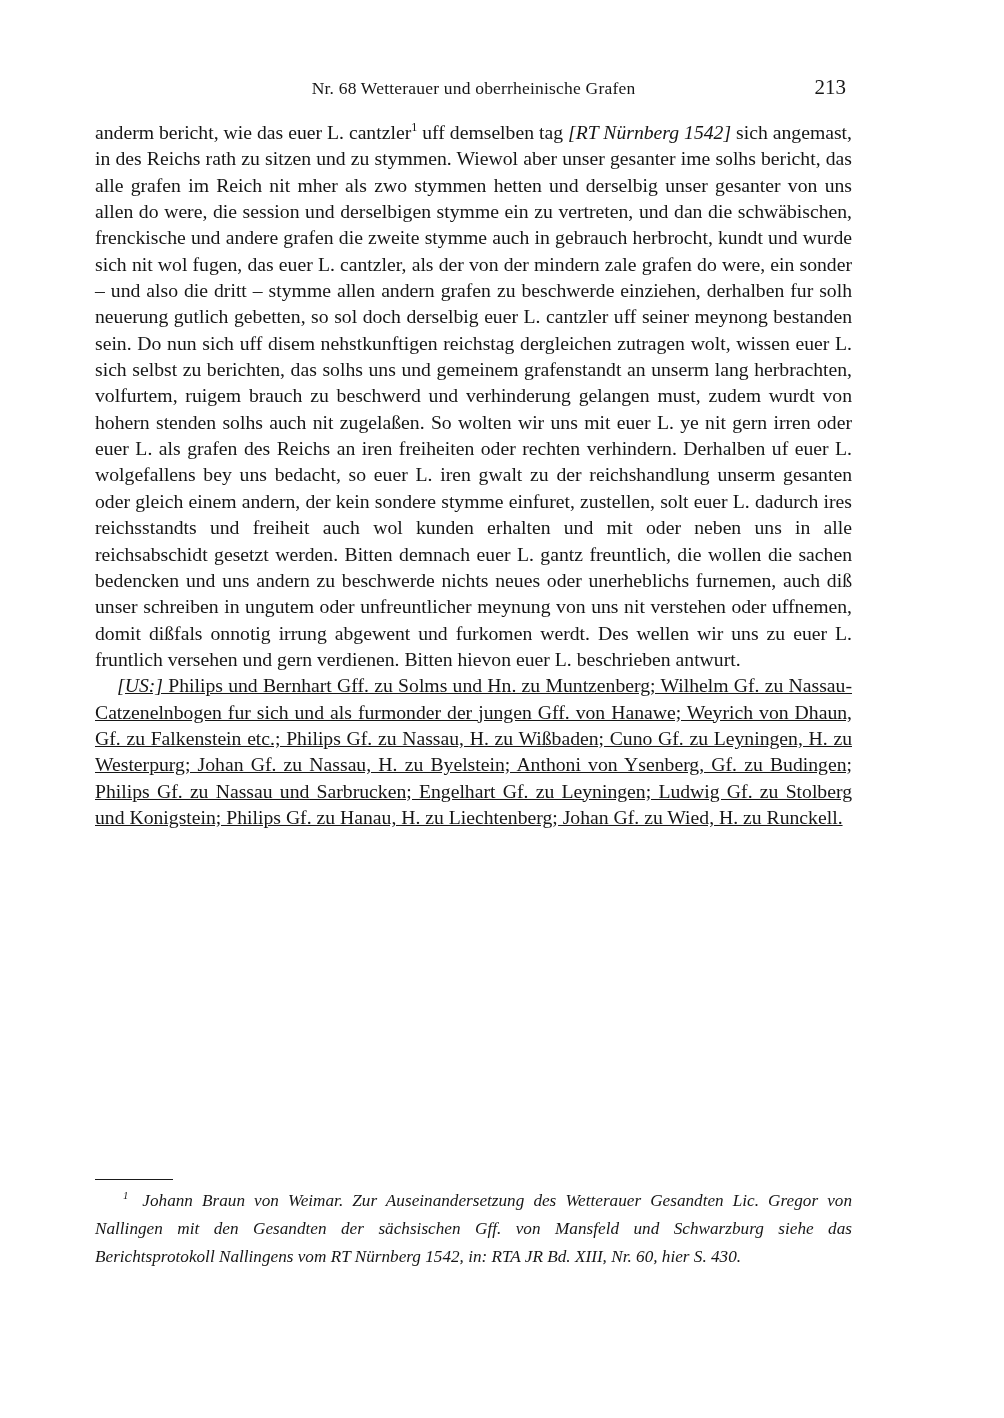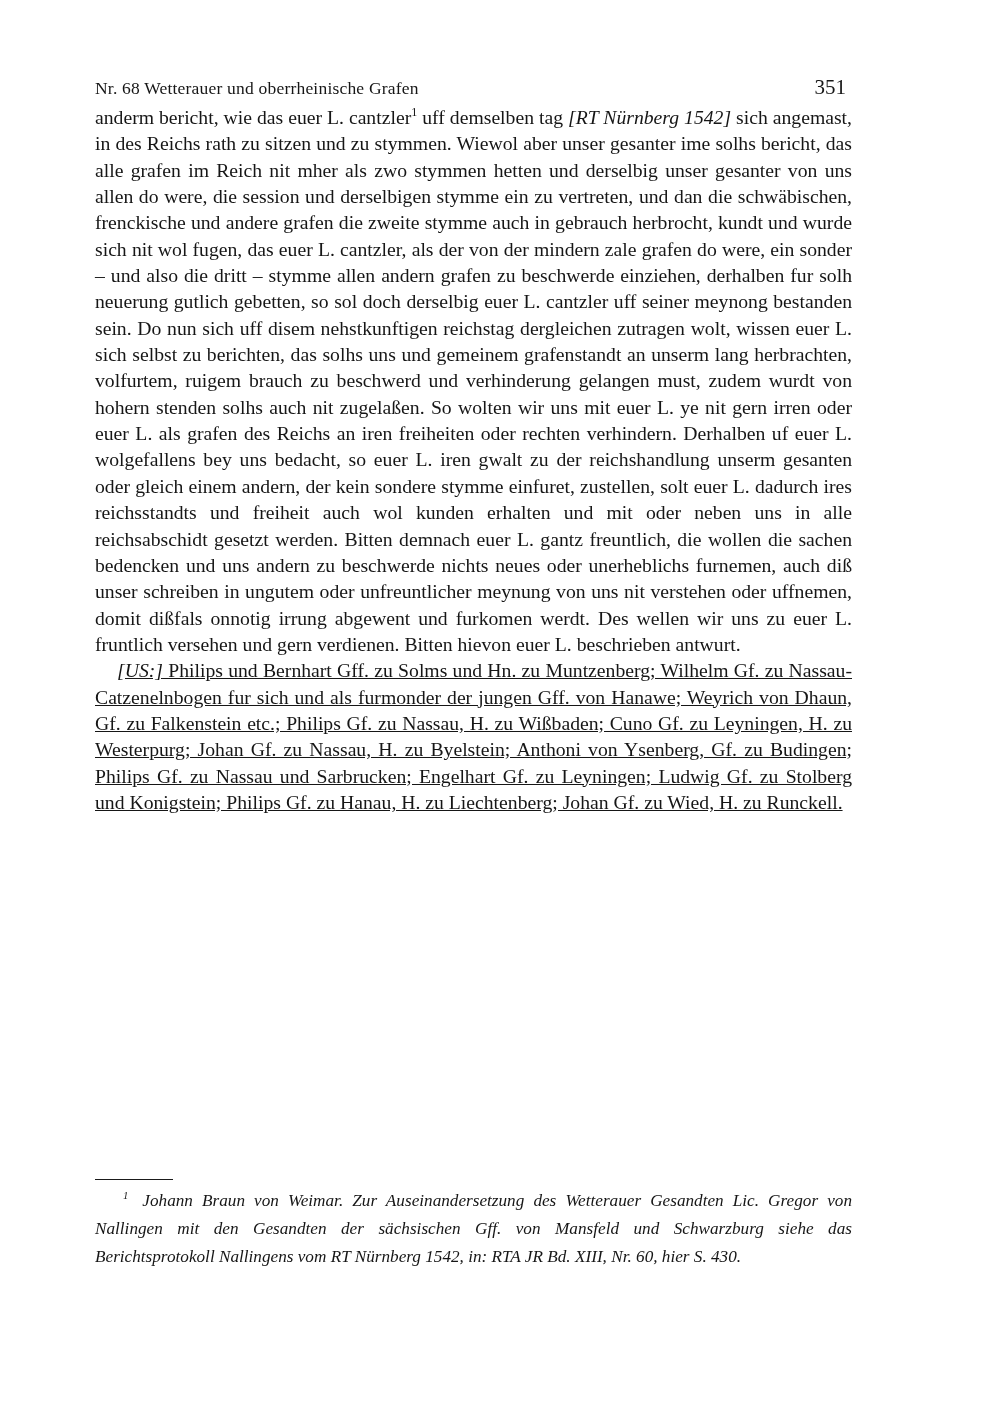--- a/index.html
+++ b/index.html
@@ -22,30 +22,31 @@
     width: 757px;
   }
   .running-head {
     position: relative;
     margin-top: 78px;
     height: 26px;
     font-size: 17.5px;
   }
   .running-title {
     display: block;
-    text-align: left;
+    text-align: center;
     letter-spacing: 0.2px;
   }
   .page-number {
     position: absolute;
     right: 6px;
     top: -3px;
     font-size: 21px;
   }
   .body-text {
+    margin-top: 15px;
     font-size: 19.7px;
     line-height: 26.35px;
     text-align: justify;
   }
   p { margin: 0; }
   .para2 { text-indent: 22px; text-decoration: underline; }
   em.inline-italic { font-style: italic; }
   sup.fnref {
     font-size: 0.62em;
     vertical-align: super;
@@ -72,21 +73,21 @@
   .footnote-first { text-indent: 28px; }
   .footnote sup.fnref { margin-right: 14px; }
 </style>
 </head>
 <body>
 
 <div class="page">
 
   <div class="running-head">
     <span class="running-title">Nr. 68 Wetterauer und oberrheinische Grafen</span>
-    <span class="page-number">351</span>
+    <span class="page-number">213</span>
   </div>
 
   <div class="body-text">
     <p class="para1"><span>anderm bericht, wie das euer L. cantzler</span><sup class="fnref">1</sup><span> uff demselben tag </span><em class="inline-italic">[RT Nürnberg 1542]</em><span> sich angemast, in des Reichs rath zu sitzen und zu stymmen. Wiewol aber unser gesanter ime solhs bericht, das alle grafen im Reich nit mher als zwo stymmen hetten und derselbig unser gesanter von uns allen do were, die session und derselbigen stymme ein zu vertreten, und dan die schwäbischen, frenckische und andere grafen die zweite stymme auch in gebrauch herbrocht, kundt und wurde sich nit wol fugen, das euer L. cantzler, als der von der mindern zale grafen do were, ein sonder – und also die dritt – stymme allen andern grafen zu beschwerde einziehen, derhalben fur solh neuerung gutlich gebetten, so sol doch derselbig euer L. cantzler uff seiner meynong bestanden sein. Do nun sich uff disem nehstkunftigen reichstag dergleichen zutragen wolt, wissen euer L. sich selbst zu berichten, das solhs uns und gemeinem grafenstandt an unserm lang herbrachten, volfurtem, ruigem brauch zu beschwerd und verhinderung gelangen must, zudem wurdt von hohern stenden solhs auch nit zugelaßen. So wolten wir uns mit euer L. ye nit gern irren oder euer L. als grafen des Reichs an iren freiheiten oder rechten verhindern. Derhalben uf euer L. wolgefallens bey uns bedacht, so euer L. iren gwalt zu der reichshandlung unserm gesanten oder gleich einem andern, der kein sondere stymme einfuret, zustellen, solt euer L. dadurch ires reichsstandts und freiheit auch wol kunden erhalten und mit oder neben uns in alle reichsabschidt gesetzt werden. Bitten demnach euer L. gantz freuntlich, die wollen die sachen bedencken und uns andern zu beschwerde nichts neues oder unerheblichs furnemen, auch diß unser schreiben in ungutem oder unfreuntlicher meynung von uns nit verstehen oder uffnemen, domit dißfals onnotig irrung abgewent und furkomen werdt. Des wellen wir uns zu euer L. fruntlich versehen und gern verdienen. Bitten hievon euer L. beschrieben antwurt.</span></p>
 
     <p class="para2"><em class="inline-italic">[US:]</em><span> Philips und Bernhart Gff. zu Solms und Hn. zu Muntzenberg; Wilhelm Gf. zu Nassau-Catzenelnbogen fur sich und als furmonder der jungen Gff. von Hanawe; Weyrich von Dhaun, Gf. zu Falkenstein etc.; Philips Gf. zu Nassau, H. zu Wißbaden; Cuno Gf. zu Leyningen, H. zu Westerpurg; Johan Gf. zu Nassau, H. zu Byelstein; Anthoni von Ysenberg, Gf. zu Budingen; Philips Gf. zu Nassau und Sarbrucken; Engelhart Gf. zu Leyningen; Ludwig Gf. zu Stolberg und Konigstein; Philips Gf. zu Hanau, H. zu Liechtenberg; Johan Gf. zu Wied, H. zu Runckell.</span></p>
   </div>
 
 </div>
 

